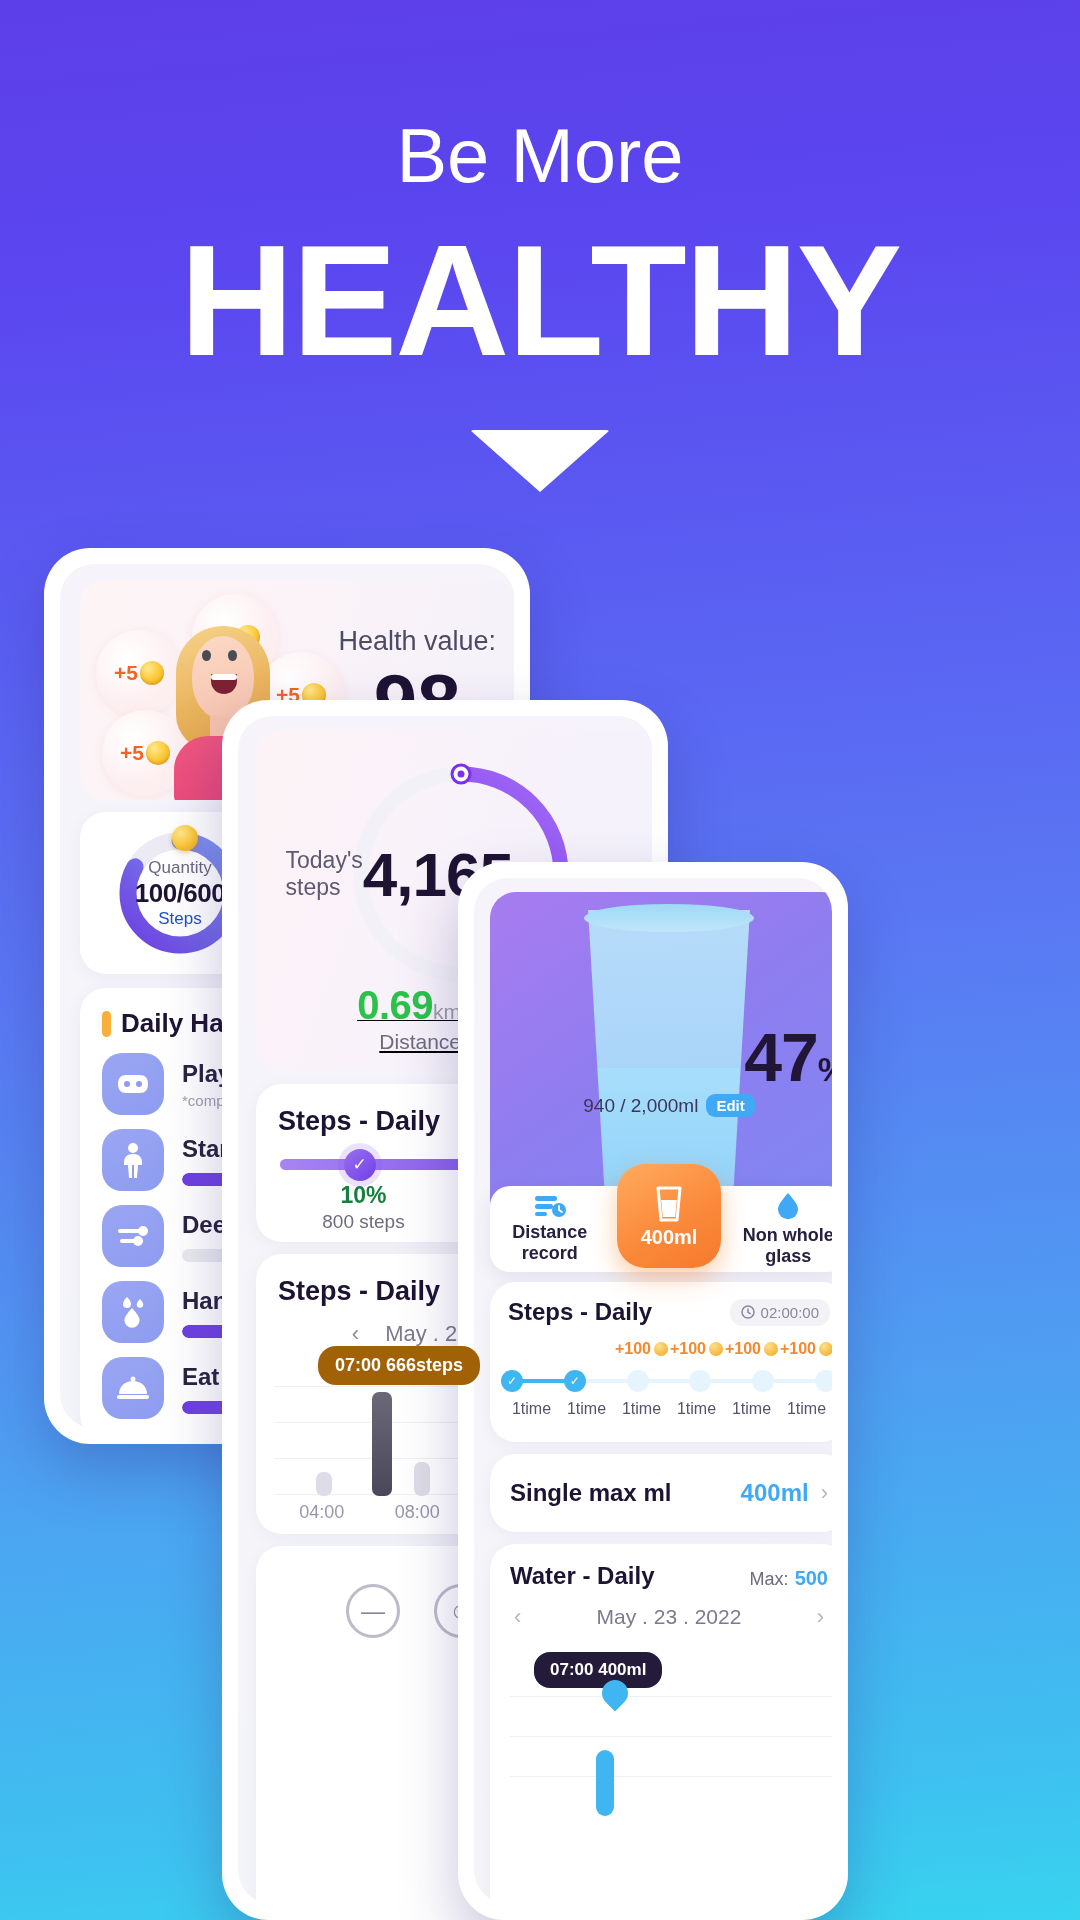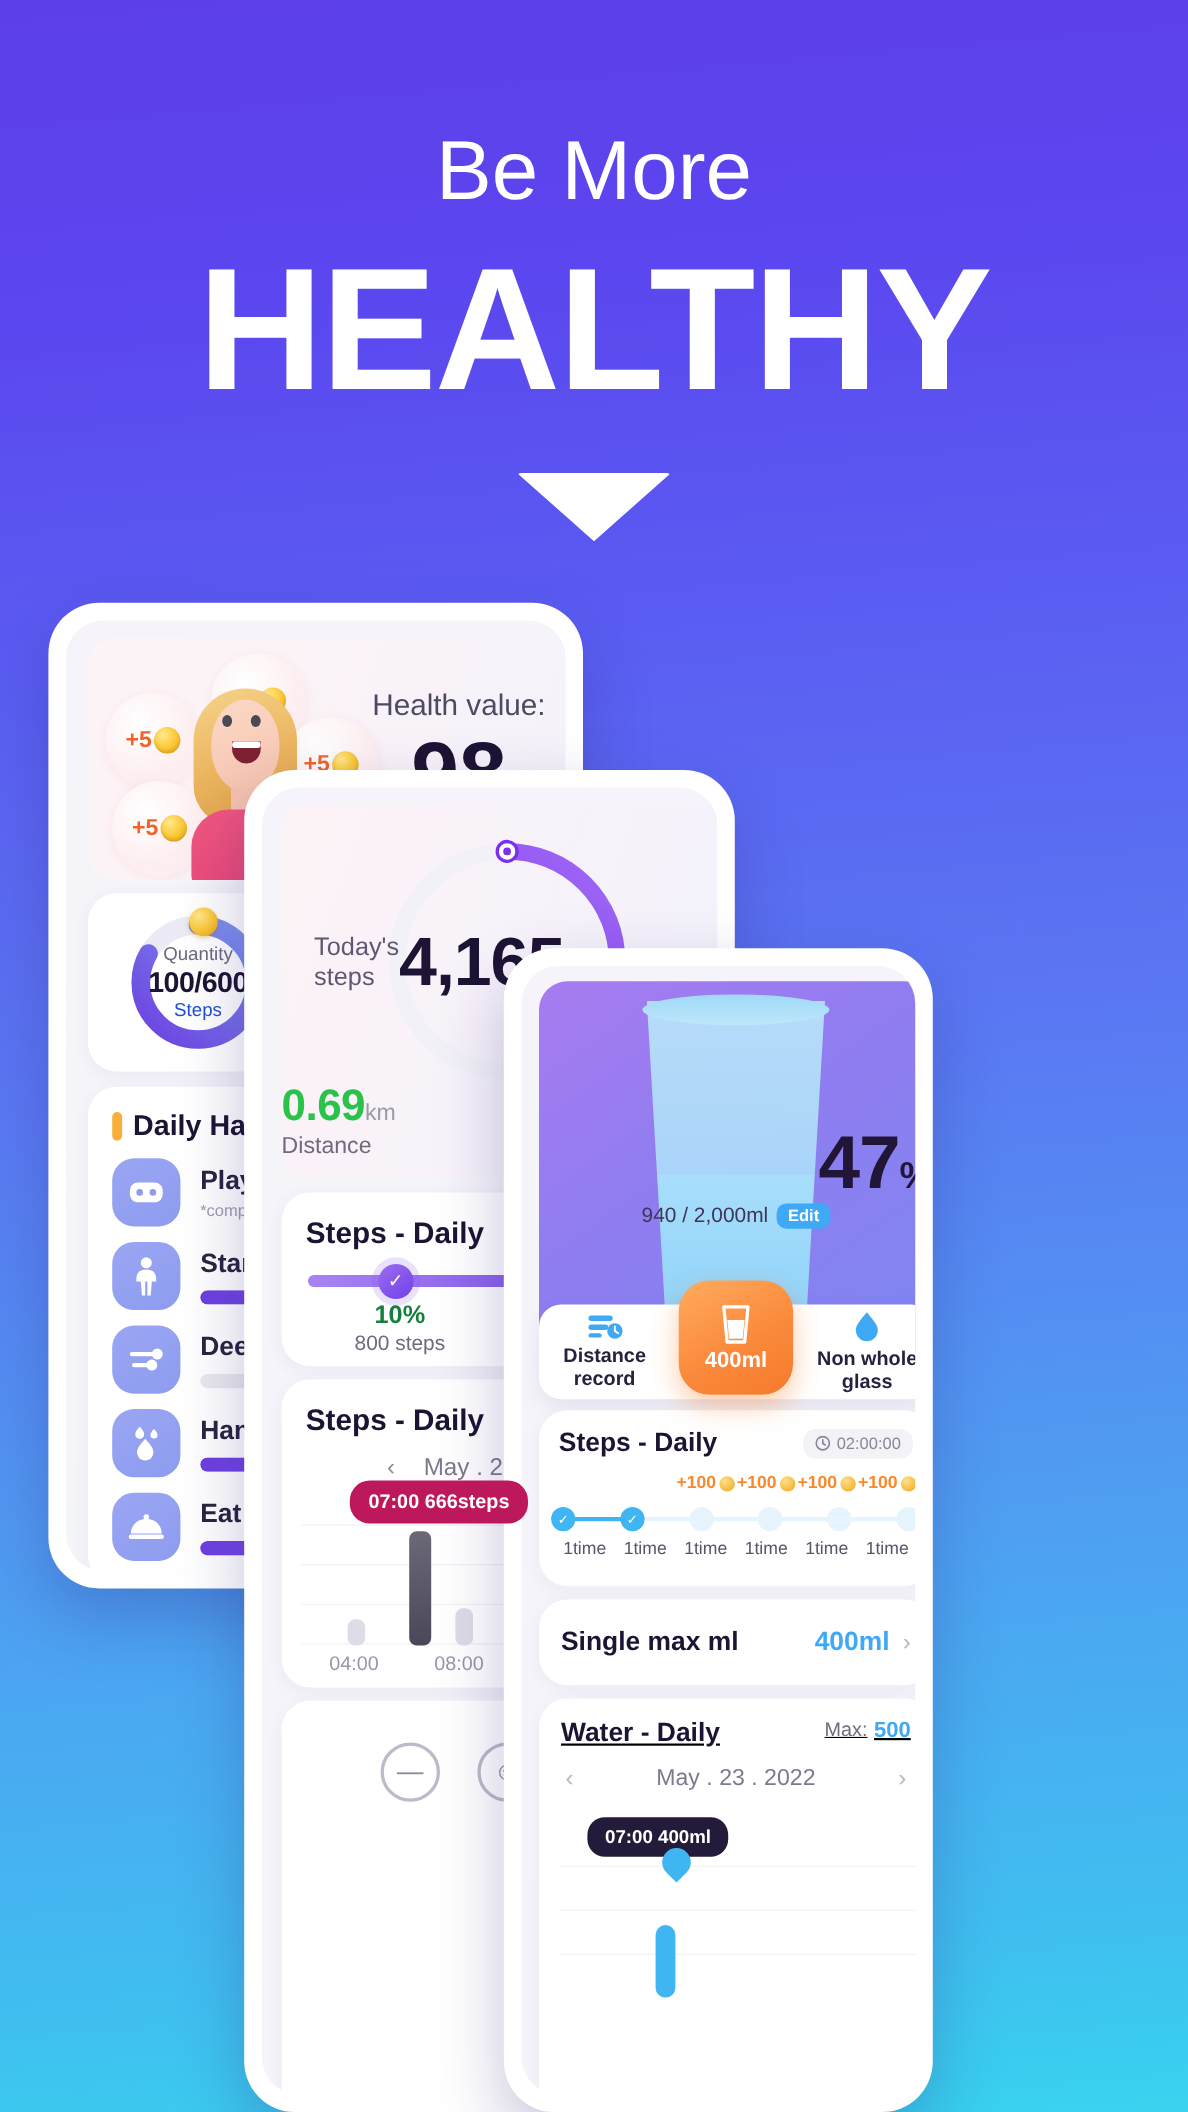--- a/index.html
+++ b/index.html
@@ -123,21 +123,21 @@
   
   #phone2 { left: 222px; top: 700px; width: 446px; height: 1220px; }
   #p2-steps-card { position:absolute; left:18px; top: 14px; width: 410px; height: 340px;
     background: linear-gradient(110deg,#fdf3f6 0%,#f8f2fa 45%,#f2f2fc 100%); border-radius:26px; }
   .p2-ring { position:relative; width: 236px; height: 236px; margin: 26px auto 0; }
   .p2-ring-text { position:absolute; inset:0; display:flex; flex-direction:row; align-items:center; justify-content:center; }
   .p2-t1 { font-size: 23px; color:#5c5970; }
   .p2-t2 { font-size: 62px; font-weight:700; color:#1d1333; letter-spacing:-1px; line-height:1.05; margin-top:2px;}
   .p2-t3 { font-size: 22px; font-weight:700; color:#46435a; margin-top:4px; }
   .p2-stats { position:absolute; left:0; right:0; bottom: 16px; display:flex; }
-  .p2-stat { flex:1; text-align:left; }
+  .p2-stat { flex:1; text-align:right;text-decoration:underline; }
   .p2-stat .v { font-size: 40px; font-weight:700; color:#2bc24a; letter-spacing:-0.5px; }
   .p2-stat .u { font-size: 21px; font-weight:400; color:#9b9aa6; }
   .p2-stat .l { font-size: 21px; color:#6e6b7d; margin-top: 2px; }
 
   #p2-daily1 { position:absolute; left:18px; top: 368px; width: 410px; height: 158px; }
   .sd-title { font-size: 27px; font-weight:700; color:#1d1333; padding: 22px 0 0 22px; }
   .sd-plus { position:absolute; right: 22px; top: 26px; font-size: 20px; font-weight:700; color:#f7892c; }
   .sd-slider { margin: 22px 24px 0 24px; height: 11px; border-radius:6px; background:#e7e6ee; position:relative; }
   .sd-fill { position:absolute; left:0; top:0; bottom:0; border-radius:6px; background:linear-gradient(90deg,#a884f2,#6e3fe5); }
   .sd-knob { position:absolute; top:50%; transform:translate(-50%,-50%);
@@ -147,21 +147,21 @@
     display:flex; align-items:center; justify-content:center; color:#fff; font-size:17px; }
   .sd-ticks { display:flex; margin: 12px 10px 0 10px; }
   .sd-tick { flex:1; text-align:center; }
   .sd-tick .p { font-size: 23px; font-weight:700; color:#15803d; }
   .sd-tick .s { font-size: 19px; color:#6e6b7d; margin-top:2px; }
 
   #p2-daily2 { position:absolute; left:18px; top: 538px; width: 410px; height: 280px; }
   .sd-nav { display:flex; align-items:center; justify-content:center; gap: 26px; padding-top: 14px; color:#8d8a9c; font-size:22px; }
   .sd-date { font-size: 22px; color:#7d7a8e; }
   .tooltip-dark { position:absolute; left: 62px; top: 92px;
-    background:#be185d; color:#fff; font-size:18px; font-weight:600;
+    background:#a16207; color:#fff; font-size:18px; font-weight:600;
     padding: 9px 17px; border-radius: 18px; white-space:nowrap; z-index: 5; }
   .chart-area { position:absolute; left: 18px; right: 10px; top: 132px; height: 110px; }
   .grid-line { position:absolute; left:0; right:0; height:1px; background:#f0eff4; }
   .bar { position:absolute; bottom: 0; border-radius: 7px; }
   .axis { position:absolute; left: 18px; right: 10px; top: 248px; display:flex; }
   .axis span { flex:1; text-align:center; font-size: 18px; color:#9896a8; }
 
   #p2-bottom { position:absolute; left:18px; top: 830px; width: 410px; height: 380px; }
   .p2-icons { display:flex; align-items:center; justify-content:center; gap: 34px; padding-top: 38px; }
   .circ-ico { width: 54px; height:54px; border-radius:50%; border:3px solid #bdbbc9;
@@ -232,21 +232,21 @@
   .time-row { display:flex; padding: 6px 14px 0 14px; }
   .time-row .c { flex:1; text-align:center; font-size: 16px; color:#56536a; }
 
   #p3-single { position:absolute; left:16px; top: 576px; width: 358px; height: 78px;
     display:flex; align-items:center; padding: 0 20px; }
   .single-l { flex:1; font-size: 24px; font-weight:700; color:#1d1333; }
   .single-v { font-size: 24px; font-weight:700; color:#3fa9f5; }
   .chev { color:#b7b5c2; font-size: 22px; margin-left: 12px; }
 
   #p3-water-daily { position:absolute; left:16px; top: 666px; width: 358px; height: 380px; }
-  .wd-hdr { display:flex; align-items:flex-start; padding: 18px 20px 0 20px; text-decoration: underline; }
+  .wd-hdr { display:flex; align-items:flex-end; padding: 18px 20px 0 20px; }
   .wd-hdr .t { flex:1; font-size: 24px; font-weight:700; color:#1d1333; }
   .wd-hdr .m { font-size: 18px; color:#6e6b7d; }
   .wd-hdr .mv { font-size: 20px; font-weight:700; color:#3fa9f5; margin-left:6px; }
   .wd-nav { display:flex; align-items:center; justify-content:space-between; padding: 14px 24px 0 24px; }
   .wd-nav .d { flex:1; text-align:center; font-size: 21px; color:#7d7a8e; }
   .wd-nav .a { font-size: 22px; color:#b7b5c2; }
   .wd-tip { position:absolute; left: 44px; top: 108px; background:#241a3a; color:#fff;
     font-size: 17px; font-weight:600; padding: 8px 16px; border-radius: 16px; }
   .wd-chart { position:absolute; left: 20px; right: 16px; top: 152px; height: 120px; }
   .drop { position:absolute; width: 26px; height:26px; border-radius: 50% 50% 50% 0;

